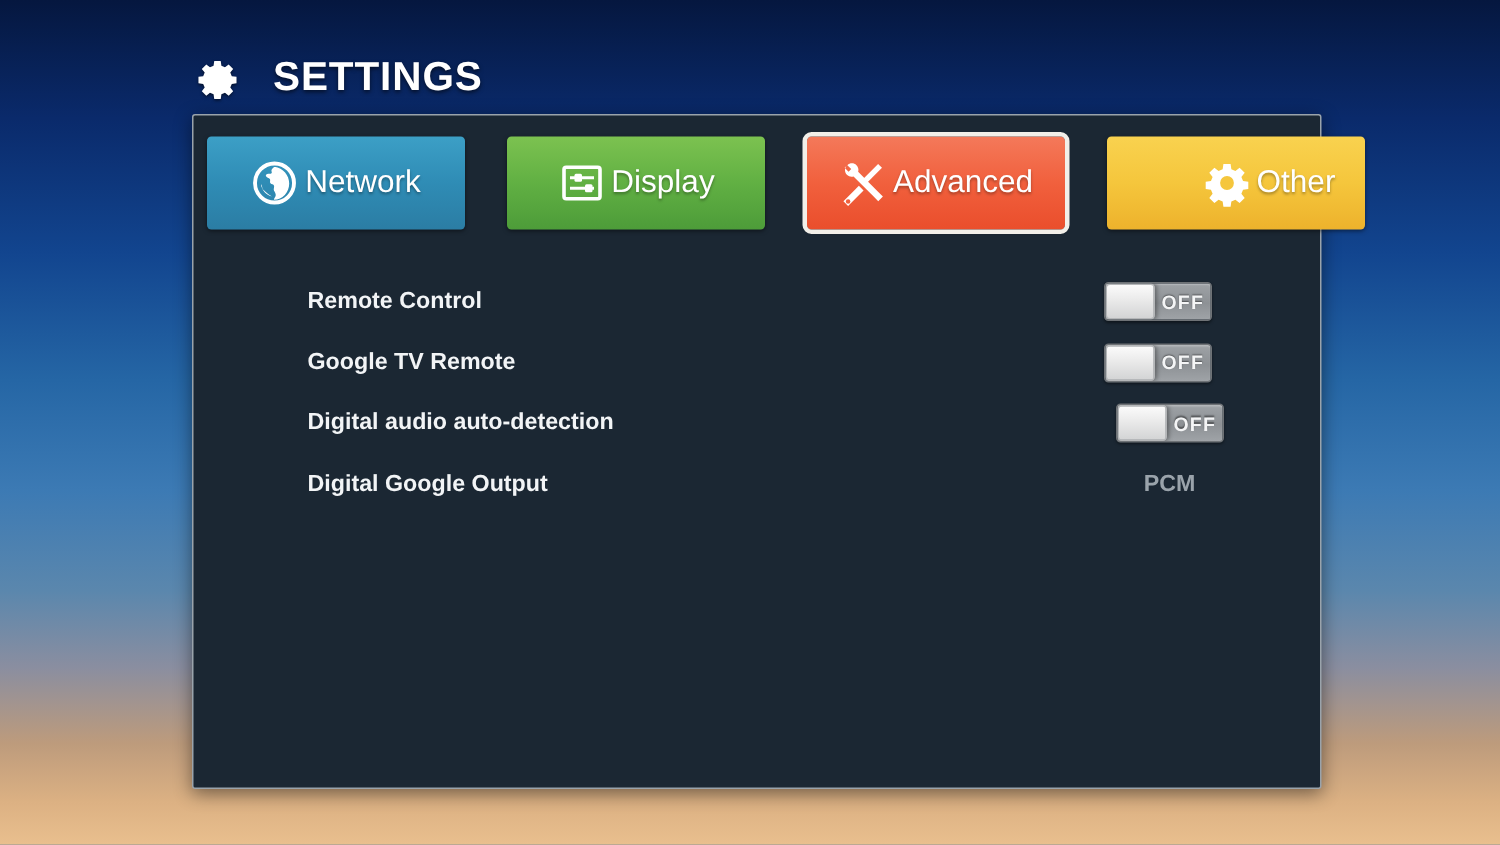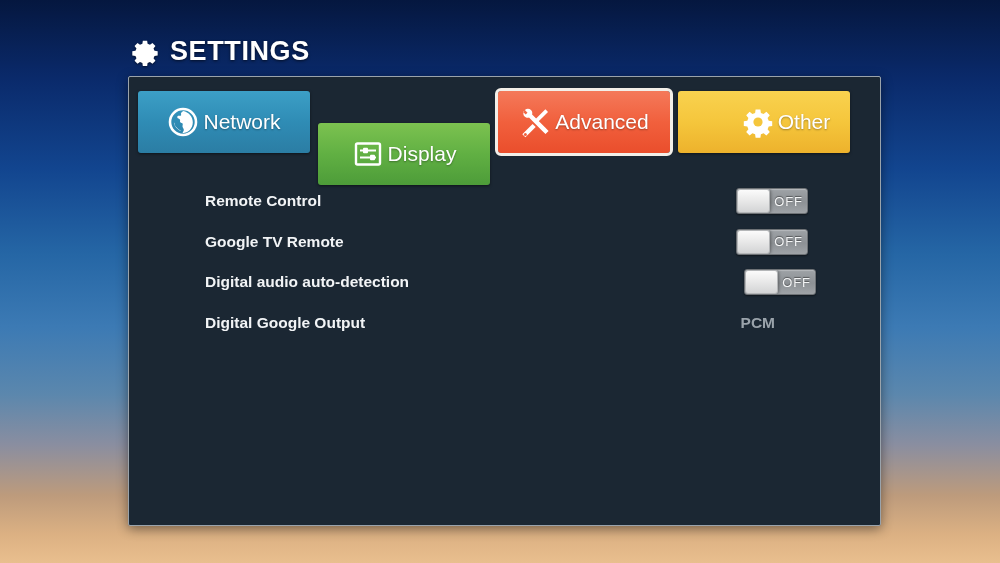--- a/index.html
+++ b/index.html
@@ -27,21 +27,21 @@
     position: relative;
   }
 
   
   #app-header {
     position: absolute;
     left: 130px;
     top: 30px;
     display: flex;
     align-items: center;
-    gap: 10px;
+    gap: 22px;
     height: 42px;
   }
   #gear-icon-header { width: 30px; height: 30px; display: block; filter: drop-shadow(0 1px 1px rgba(0,0,0,.55)); }
   #page-title {
     color: #ffffff;
     font-size: 27px;
     font-weight: bold;
     letter-spacing: .6px;
     text-shadow: 0 1px 3px rgba(0,0,0,.6);
   }
@@ -58,21 +58,21 @@
     border-radius: 2px;
     box-shadow: 0 3px 12px rgba(0,0,0,.45);
   }
 
   
   #tab-bar {
     position: absolute;
     left: 9px;
     top: 14px;
     display: flex;
-    gap: 8px;
+    gap: 28px;
   }
   .tab {
     width: 172px;
     height: 62px;
     border-radius: 3px;
     display: flex;
     align-items: center;
     justify-content: center;
     gap: 4px;
     cursor: pointer;
@@ -85,21 +85,21 @@
   }
   .tab-label {
     color: #ffffff;
     font-size: 21px;
     text-shadow: 0 1px 2px rgba(0,0,0,.35);
     white-space: nowrap;
   }
   .tab-icon { width: 32px; height: 32px; display: block; flex: 0 0 auto; }
 
   #tab-network  { background: linear-gradient(180deg, #3c9fc6 0%, #2f8cb5 50%, #2b7da4 100%); }
-  #tab-display  { background: linear-gradient(180deg, #7cc250 0%, #61b043 50%, #4d9c39 100%); margin-top: 32px; }
+  #tab-display  { background: linear-gradient(180deg, #7cc250 0%, #61b043 50%, #4d9c39 100%); }
   #tab-advanced { background: linear-gradient(180deg, #f4795a 0%, #f1603d 50%, #ea4e2c 100%); }
   #tab-other    { background: linear-gradient(180deg, #f9d24f 0%, #f5c63c 50%, #edb22c 100%); padding-left: 44px; }
 
   
   #settings-list {
     position: absolute;
     left: 0;
     top: 104px;
     width: 100%;
   }
@@ -149,21 +149,21 @@
     border: 1px solid #b4b6b8;
     box-shadow: 1px 0 3px rgba(0,0,0,.35);
     flex: 0 0 auto;
     z-index: 2;
   }
   .toggle-state {
     flex: 1 1 auto;
     text-align: center;
     color: #f4f5f6;
     font-size: 13px;
-    font-weight: normal;
+    font-weight: bold;
     letter-spacing: .8px;
     text-shadow: 0 -1px 1px rgba(0,0,0,.45);
     z-index: 1;
   }
   .toggle.nudge { margin-right: -8px; }
 
   
   .checkbox {
     width: 22px;
     height: 22px;
@@ -173,21 +173,21 @@
     cursor: pointer;
     box-shadow: 0 1px 2px rgba(0,0,0,.4);
     margin-right: 12px;
   }
 
   
   .value-text {
     color: #9aa3ab;
     font-size: 15.5px;
     font-weight: bold;
-    margin-right: 33px;
+    margin-right: 11px;
   }
 </style>
 </head>
 <body>
 
 <div id="app-header">
   <span>
     <svg id="gear-icon-header" viewBox="0 0 32 32" xmlns="http://www.w3.org/2000/svg">
       <path fill="#ffffff" d="M16 10.2a5.8 5.8 0 1 0 0 11.6 5.8 5.8 0 0 0 0-11.6zm0 8.9a3.1 3.1 0 1 1 0-6.2 3.1 3.1 0 0 1 0 6.2z"></path>
       <path fill="#ffffff" d="M13.2 2.6h5.6l.6 4.1 3.1 1.3 3.2-2.5 3.9 3.9-2.5 3.2 1.3 3.1 4.1.6v5.6l-4.1.6-1.3 3.1 2.5 3.2-3.9 3.9-3.2-2.5-3.1 1.3-.6 4.1h-5.6l-.6-4.1-3.1-1.3-3.2 2.5-3.9-3.9 2.5-3.2-1.3-3.1-4.1-.6v-5.6l4.1-.6 1.3-3.1-2.5-3.2 3.9-3.9 3.2 2.5 3.1-1.3z" transform="scale(0.82) translate(3.5,3.5)"></path>

